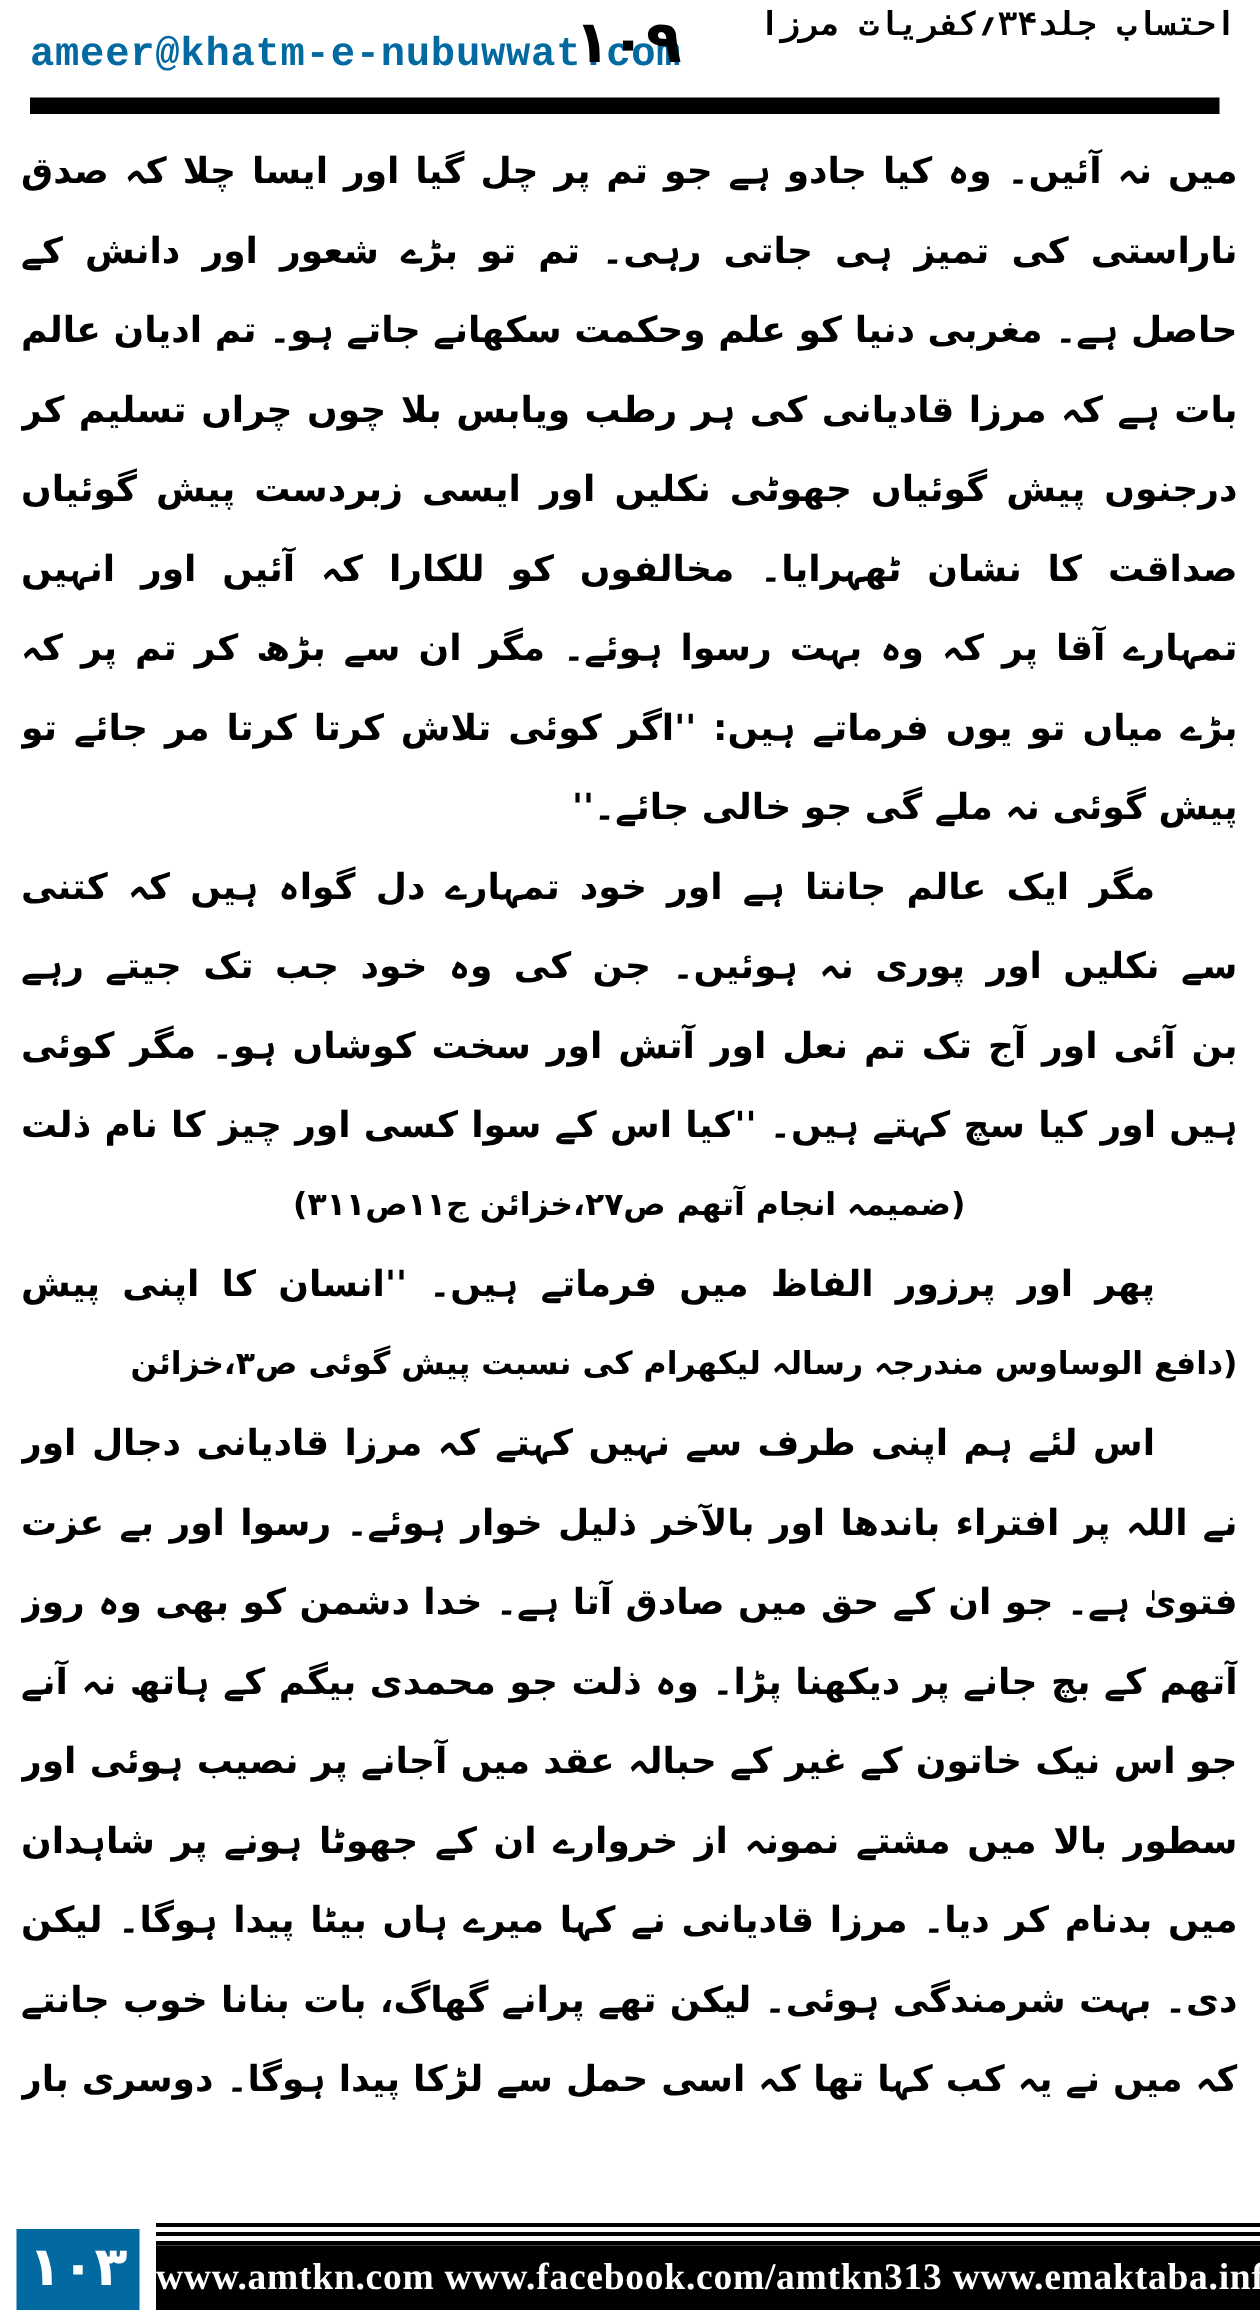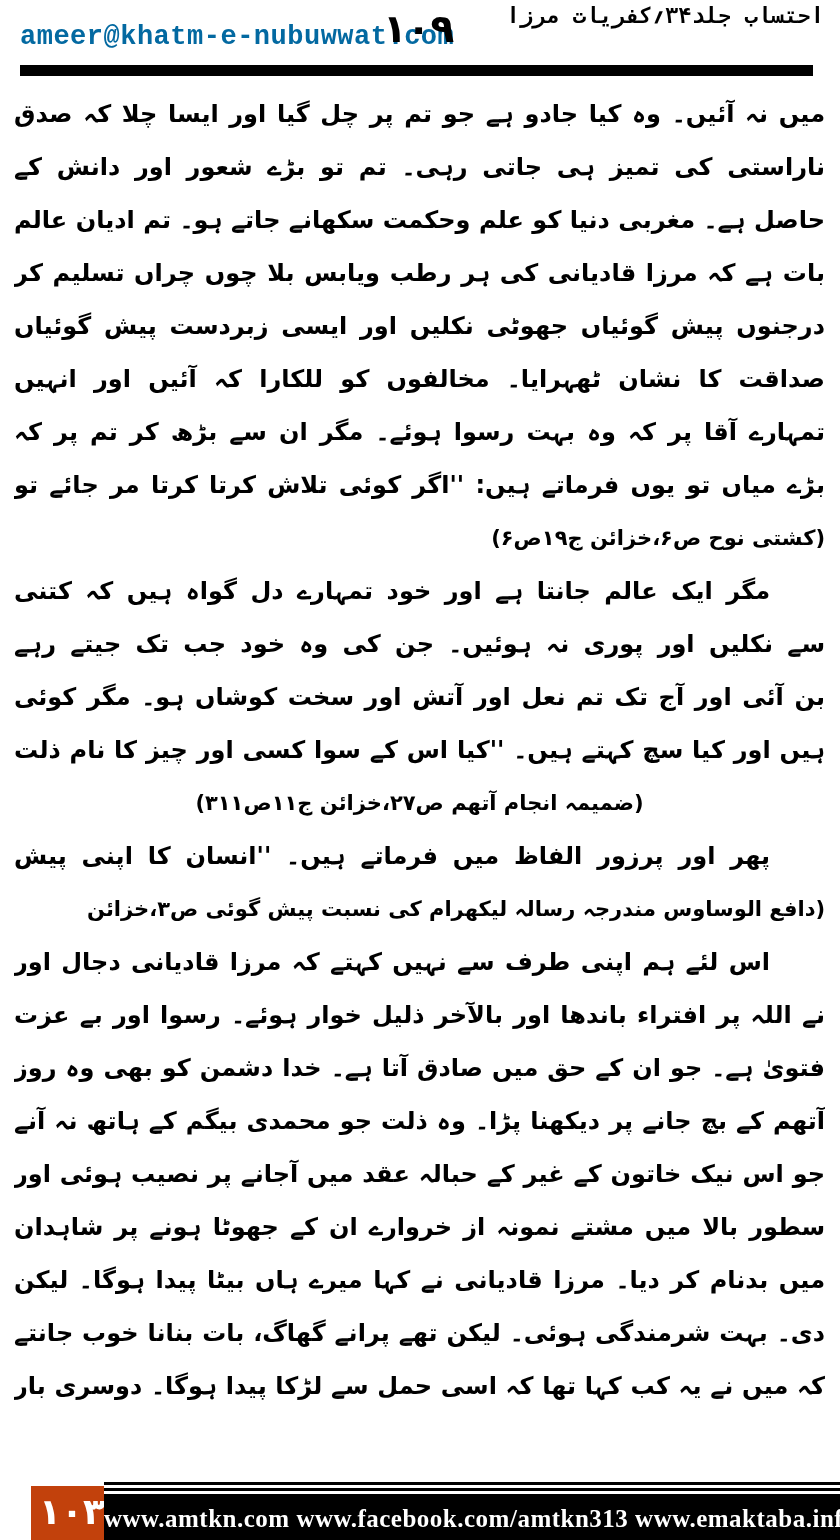--- a/index.html
+++ b/index.html
@@ -36,22 +36,22 @@
   .line { height:53px; line-height:53px; overflow:hidden; }
   .line.justify { text-align:justify; text-align-last:justify; text-justify:inter-word; }
   .line.indent  { padding-right:55px; }
   .line.right   { text-align:right; }
   .line.ref-left  { text-align:center;  font-size:21px; }
   .line.ref-right { text-align:right; font-size:21px; padding-left:20px; }
   .line.split { display:flex; justify-content:space-between; align-items:baseline; }
   .line.split .ref { font-size:21px; }
   
   .footer-pagebox {
-    position:absolute; left:31px; bottom:0; width:82px; height:54px;
-    background:#c2410c; color:#fff; text-align:center;
+    position:absolute; left:11px; bottom:0; width:82px; height:54px;
+    background:#0369a1; color:#fff; text-align:center;
     font-family:"DejaVu Sans", sans-serif; font-weight:bold; font-size:36px;
     line-height:52px; direction:rtl;
   }
   .footer-bar { position:absolute; left:104px; right:0; bottom:0; height:58px; }
   .footer-stripes {
     height:15px;
     background:repeating-linear-gradient(180deg,
       #000 0px, #000 3px, #fff 3px, #fff 6px, #000 6px, #000 9px,
       #fff 9px, #fff 12px, #000 12px, #000 15px);
   }
@@ -77,21 +77,21 @@
   <div class="body-text">
       <div class="line justify">میں نہ آئیں۔ وہ کیا جادو ہے جو تم پر چل گیا اور ایسا چلا کہ صدق وکذب، حق وباطل، راستی اور</div>
       <div class="line justify">ناراستی کی تمیز ہی جاتی رہی۔ تم تو بڑے شعور اور دانش کے مدعی ہو۔ فلسفہٴ مذاہب پر تمہیں عبور</div>
       <div class="line justify">حاصل ہے۔ مغربی دنیا کو علم وحکمت سکھانے جاتے ہو۔ تم ادیان عالم پر نظر ونقد کرتے ہو۔ مگر یہ کیا</div>
       <div class="line justify">بات ہے کہ مرزا قادیانی کی ہر رطب ویابس بلا چوں چراں تسلیم کر لیتے ہو۔ ایک نہیں دو نہیں</div>
       <div class="line justify">درجنوں پیش گوئیاں جھوٹی نکلیں اور ایسی زبردست پیش گوئیاں جنہیں خود مرزا قادیانی نے اپنی</div>
       <div class="line justify">صداقت کا نشان ٹھہرایا۔ مخالفوں کو للکارا کہ آئیں اور انہیں آزمائیں۔ ہمیں ترس آتا ہے۔</div>
       <div class="line justify">تمہارے آقا پر کہ وہ بہت رسوا ہوئے۔ مگر ان سے بڑھ کر تم پر کہ وہی لکیر پیٹے جاتے ہو۔ سنو</div>
       <div class="line justify">بڑے میاں تو یوں فرماتے ہیں: ''اگر کوئی تلاش کرتا کرتا مر جائے تو بھی میرے منہ سے نکلی ہوئی</div>
       <div class="line split">
-        <span class="ref">(کشتی نوح ص۶،خزائن ج۱۹ص۶)</span>
+        <span>پیش گوئی نہ ملے گی جو خالی جائے۔''</span>
       </div>
       <div class="line justify indent">مگر ایک عالم جانتا ہے اور خود تمہارے دل گواہ ہیں کہ کتنی باتیں مرزا قادیانی کے منہ</div>
       <div class="line justify">سے نکلیں اور پوری نہ ہوئیں۔ جن کی وہ خود جب تک جیتے رہے تاویلیں کرتے رہے اور ایک نہ</div>
       <div class="line justify">بن آئی اور آج تک تم نعل اور آتش اور سخت کوشاں ہو۔ مگر کوئی کل نہیں بیٹھی۔ مرزا قادیانی کہتے</div>
       <div class="line justify">ہیں اور کیا سچ کہتے ہیں۔ ''کیا اس کے سوا کسی اور چیز کا نام ذلت ہے کہ جو کچھ کہا ہو پورا نہ ہو۔''</div>
       <div class="line ref-left">(ضمیمہ انجام آتھم ص۲۷،خزائن ج۱۱ص۳۱۱)</div>
       <div class="line justify indent">پھر اور پرزور الفاظ میں فرماتے ہیں۔ ''انسان کا اپنی پیش گوئیوں میں جھوٹا نکلنا تمام</div>
       <div class="line ref-right">(دافع الوساوس مندرجہ رسالہ لیکھرام کی نسبت پیش گوئی ص۳،خزائن ج۵ص۶۵۱)</div>
       <div class="line justify indent">اس لئے ہم اپنی طرف سے نہیں کہتے کہ مرزا قادیانی دجال اور کذاب تھے۔ انہوں</div>
       <div class="line justify">نے اللہ پر افتراء باندھا اور بالآخر ذلیل خوار ہوئے۔ رسوا اور بے عزت ہوئے۔ یہ ان کا اپنا ہی</div>

